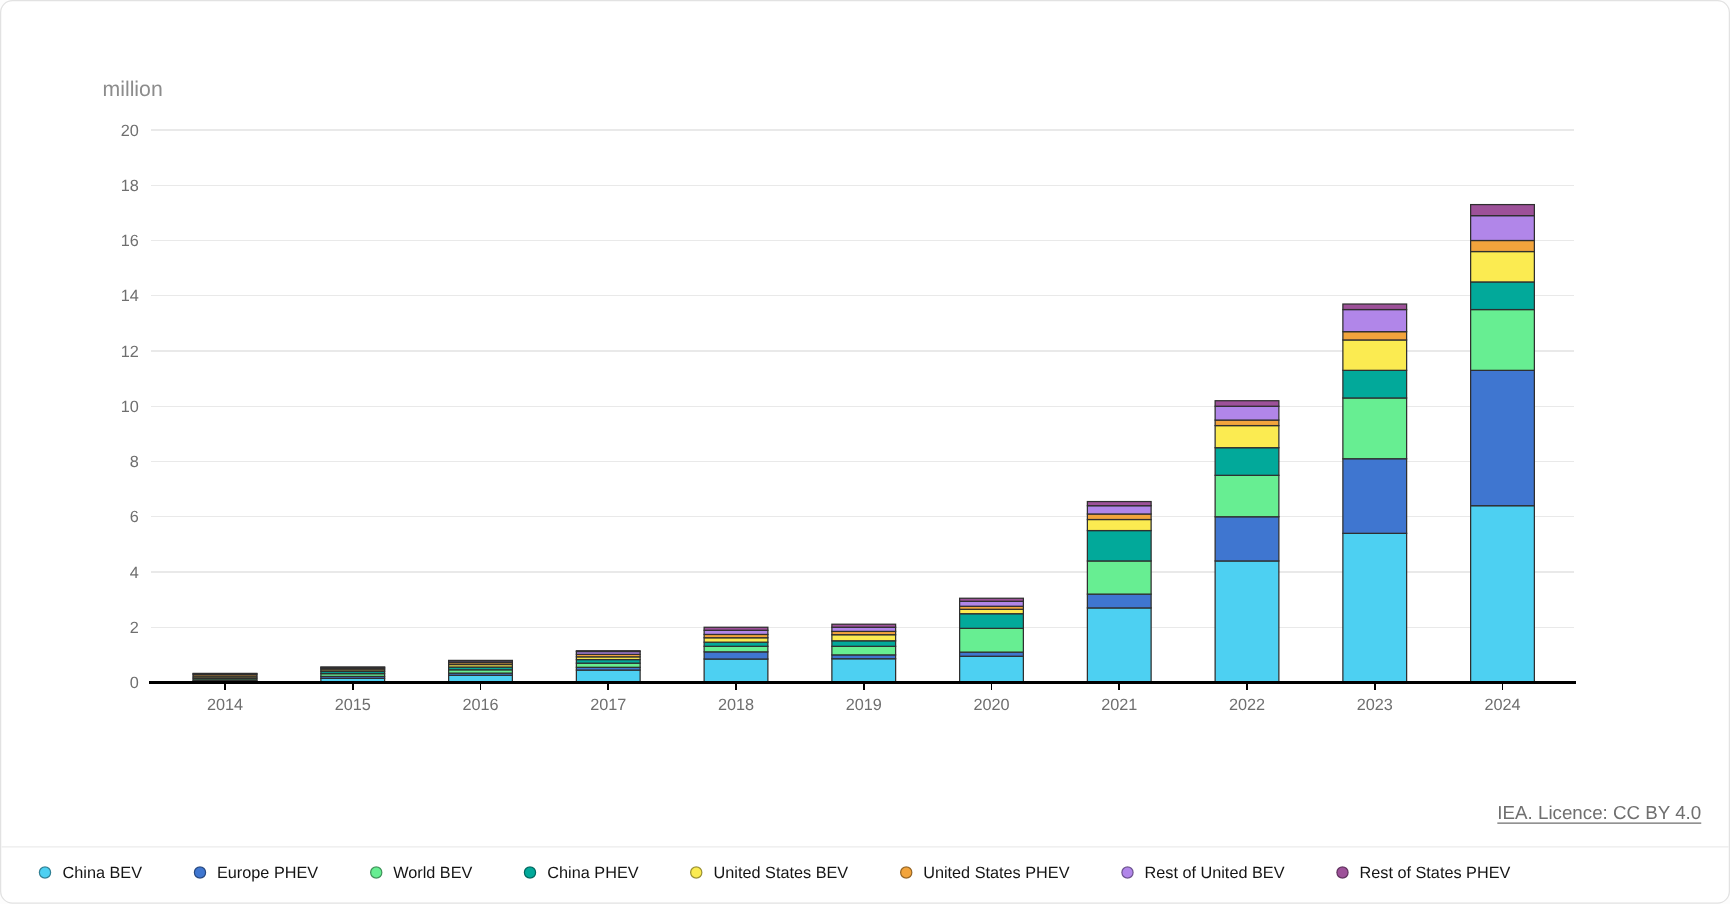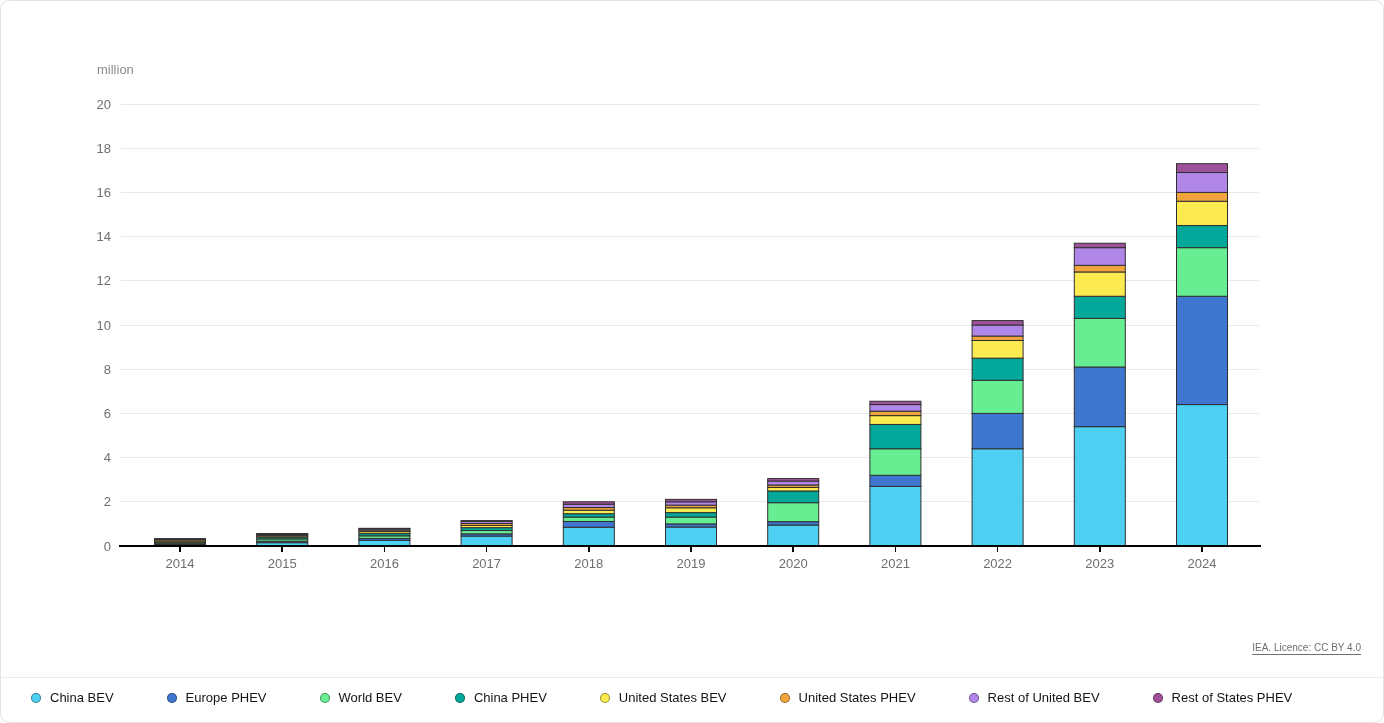--- a/index.html
+++ b/index.html
@@ -10,40 +10,39 @@
   }
   .card {
     position: absolute; left: 0; top: 0;
     width: 1384px; height: 723px;
     background: #ffffff;
     border: 1px solid #e2e2e2;
     border-radius: 10px;
     overflow: hidden;
   }
   .unit-label {
-    position: absolute; left: 96px; top: 61px;
-    font-size: 13px; color: #8c8c8c;
+    position: absolute; left: 81px; top: 61px;
+    font-size: 17px; color: #8c8c8c;
   }
   #plot-svg { position: absolute; left: 0; top: 0; }
   .source-link {
     position: absolute; right: 22px; top: 641px;
-    font-size: 10px; color: #6f6f6f;
+    font-size: 15px; color: #6f6f6f;
     text-decoration: underline;
     text-underline-offset: 3px;
     cursor: pointer;
   }
   .legend-divider {
     position: absolute; left: 0; top: 676px;
     width: 1384px; height: 1px; background: #ececec;
   }
   .legend {
     position: absolute; left: 30px; top: 689px;
     display: flex; align-items: center;
     list-style: none;
-    gap: 12px;
   }
   .legend-item {
     display: flex; align-items: center;
     margin-right: 41px;
     cursor: pointer;
   }
   .legend-dot {
     width: 10px; height: 10px; border-radius: 50%;
     border: 1.5px solid rgba(0,0,0,0.38);
     margin-right: 9px;

